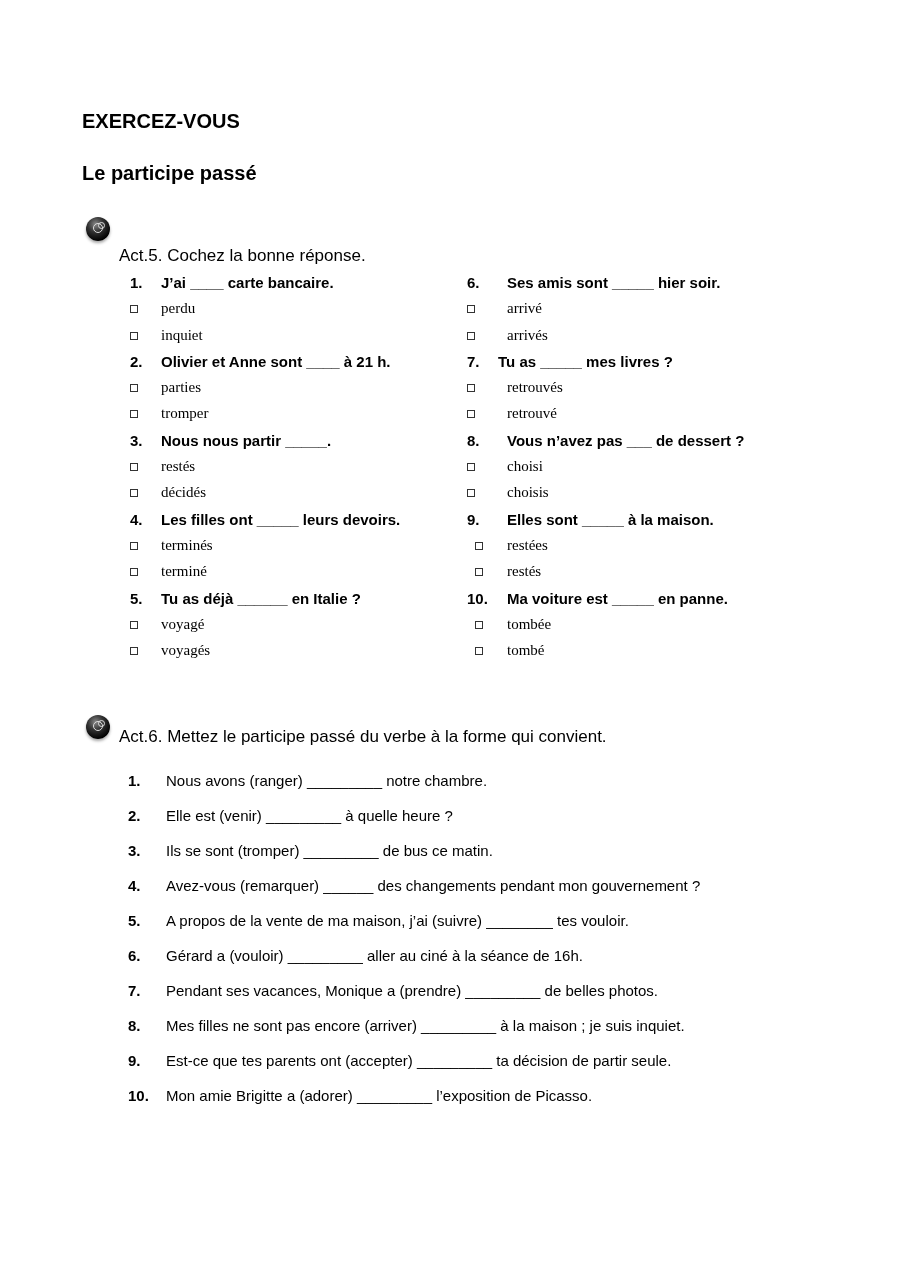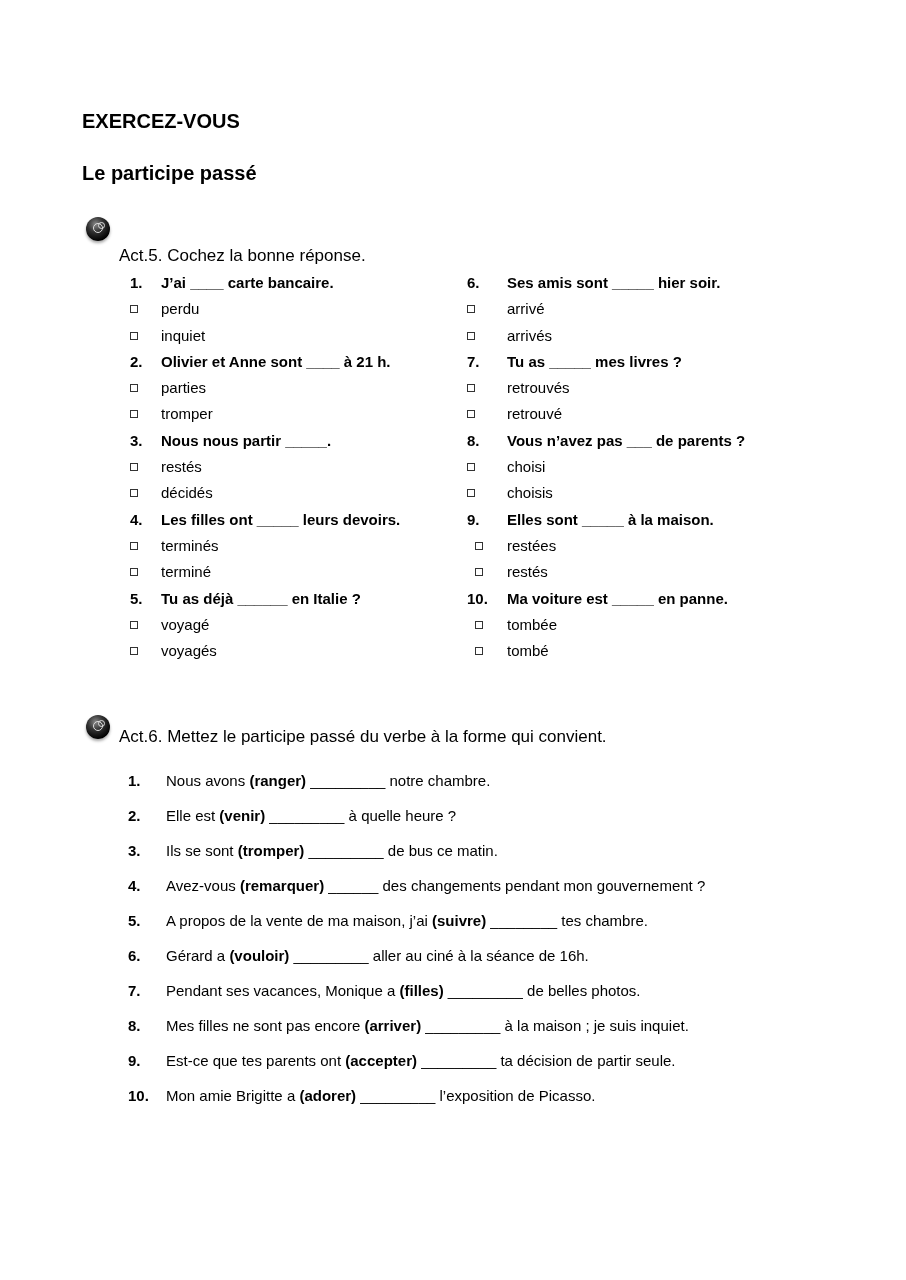--- a/index.html
+++ b/index.html
@@ -10,26 +10,26 @@
   .act-icon { position:absolute; left:86px; width:24px; height:24px; border-radius:50%;
     background:radial-gradient(circle at 40% 30%, #888 0%, #333 35%, #000 75%);
     box-shadow:0 2px 3px rgba(0,0,0,0.35); }
   .act-icon::after { content:""; position:absolute; left:7px; top:6px; width:8px; height:8px; border:1.5px solid #ddd; border-radius:50%; }
   .act-icon::before { content:""; position:absolute; left:12px; top:5px; width:5px; height:5px; border:1.5px solid #ddd; border-radius:50%; }
   .col { position:absolute; top:274px; }
   .q-row, .o-row { height:26.3px; position:relative; font-size:15px; }
   .q-row .num { position:absolute; left:0; font-weight:bold; }
   .q-row .txt { position:absolute; font-weight:bold; white-space:nowrap; }
   .o-row .box { position:absolute; top:5px; width:6px; height:6px; border:1px solid #333; }
-  .o-row .txt { position:absolute; white-space:nowrap; }
+  .o-row .txt { position:absolute; white-space:nowrap;font-family:Liberation Serif, serif; }
   .a6 { position:absolute; left:128px; top:772px; }
   .a6-row { height:35px; position:relative; font-size:15px; }
   .a6-row .num { position:absolute; left:0; font-weight:bold; }
   .a6-row .txt { position:absolute; left:38px; white-space:nowrap; }
-  .a6-row b { font-weight:bold; }
+  .a6-row b { font-weight:normal; }
 </style>
 </head>
 <body>
 
 <div class="h1">EXERCEZ-VOUS</div>
 <div class="h2">Le participe passé</div>
 
 <div class="act-icon" style="top:217px;"></div>
 <div class="act-title" style="top:229px;margin-top:17px;">Act.5. Cochez la bonne réponse.</div>
 
@@ -103,33 +103,33 @@
     <div class="o-row">
       <span class="box" style="left:0px"></span>
       <span class="txt" style="left:40px">arrivé</span>
     </div>
     <div class="o-row">
       <span class="box" style="left:0px"></span>
       <span class="txt" style="left:40px">arrivés</span>
     </div>
     <div class="q-row">
       <span class="num">7.</span>
-      <span class="txt" style="left:40px">Tu as _____ mes livres ?</span>
+      <span class="txt" style="left:31px">Tu as _____ mes livres ?</span>
     </div>
     <div class="o-row">
       <span class="box" style="left:0px"></span>
       <span class="txt" style="left:40px">retrouvés</span>
     </div>
     <div class="o-row">
       <span class="box" style="left:0px"></span>
       <span class="txt" style="left:40px">retrouvé</span>
     </div>
     <div class="q-row">
       <span class="num">8.</span>
-      <span class="txt" style="left:40px">Vous n’avez pas ___ de parents ?</span>
+      <span class="txt" style="left:40px">Vous n’avez pas ___ de dessert ?</span>
     </div>
     <div class="o-row">
       <span class="box" style="left:0px"></span>
       <span class="txt" style="left:40px">choisi</span>
     </div>
     <div class="o-row">
       <span class="box" style="left:0px"></span>
       <span class="txt" style="left:40px">choisis</span>
     </div>
     <div class="q-row">
@@ -173,29 +173,29 @@
     <div class="a6-row">
       <span class="num">3.</span>
       <span class="txt"><span>Ils se sont </span><b>(tromper)</b><span> _________ de bus ce matin.</span></span>
     </div>
     <div class="a6-row">
       <span class="num">4.</span>
       <span class="txt"><span>Avez-vous </span><b>(remarquer)</b><span> ______ des changements pendant mon gouvernement ?</span></span>
     </div>
     <div class="a6-row">
       <span class="num">5.</span>
-      <span class="txt"><span>A propos de la vente de ma maison, j’ai </span><b>(suivre)</b><span> ________ tes chambre.</span></span>
+      <span class="txt"><span>A propos de la vente de ma maison, j’ai </span><b>(suivre)</b><span> ________ tes vouloir.</span></span>
     </div>
     <div class="a6-row">
       <span class="num">6.</span>
       <span class="txt"><span>Gérard a </span><b>(vouloir)</b><span> _________ aller au ciné à la séance de 16h.</span></span>
     </div>
     <div class="a6-row">
       <span class="num">7.</span>
-      <span class="txt"><span>Pendant ses vacances, Monique a </span><b>(filles)</b><span> _________ de belles photos.</span></span>
+      <span class="txt"><span>Pendant ses vacances, Monique a </span><b>(prendre)</b><span> _________ de belles photos.</span></span>
     </div>
     <div class="a6-row">
       <span class="num">8.</span>
       <span class="txt"><span>Mes filles ne sont pas encore </span><b>(arriver)</b><span> _________ à la maison ; je suis inquiet.</span></span>
     </div>
     <div class="a6-row">
       <span class="num">9.</span>
       <span class="txt"><span>Est-ce que tes parents ont </span><b>(accepter)</b><span> _________ ta décision de partir seule.</span></span>
     </div>
     <div class="a6-row">

